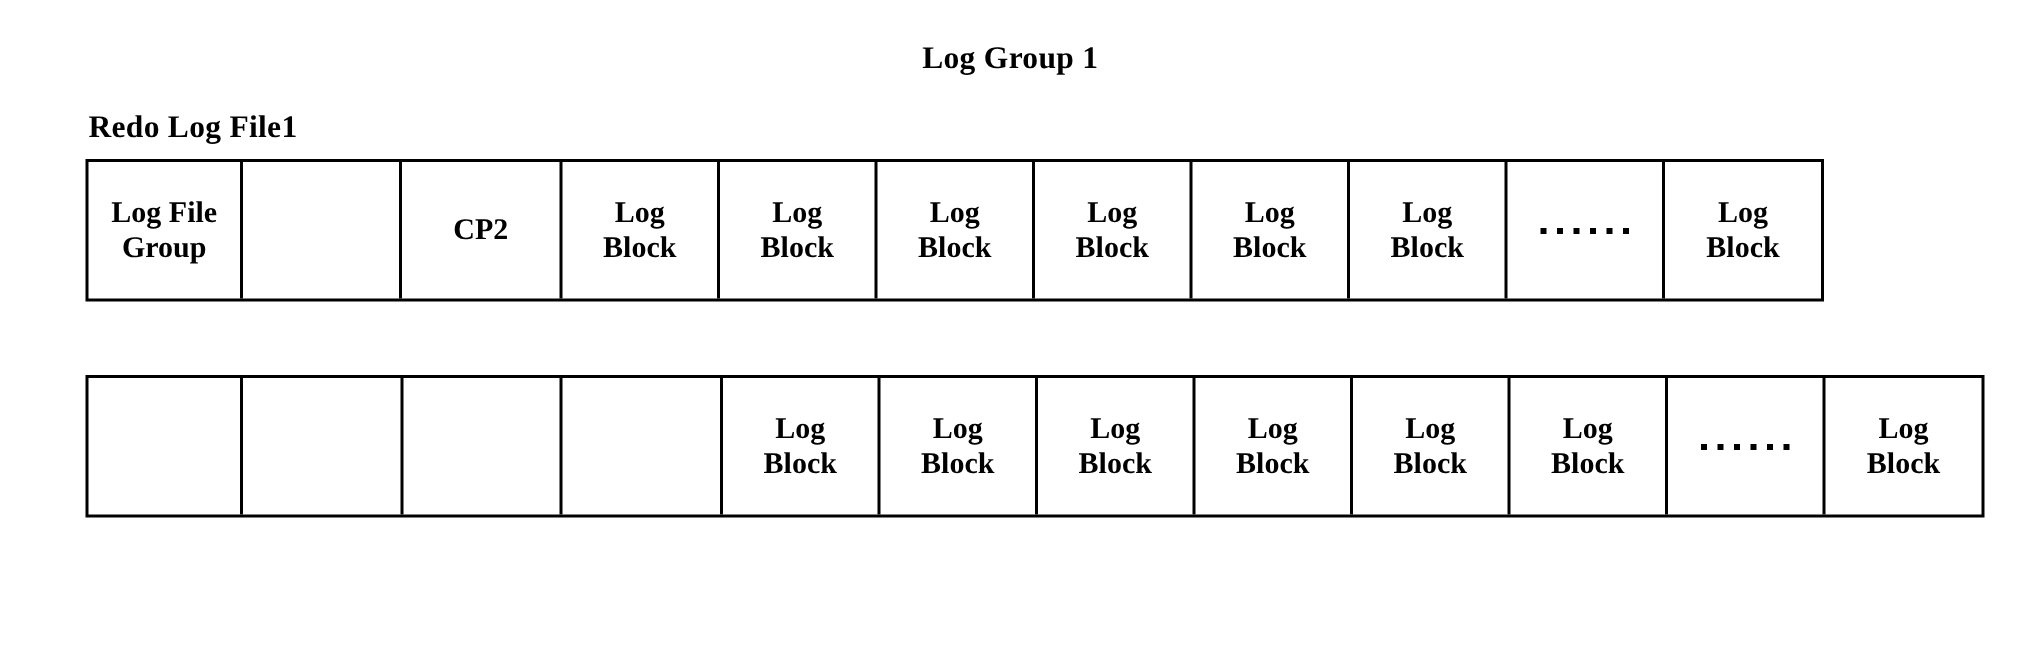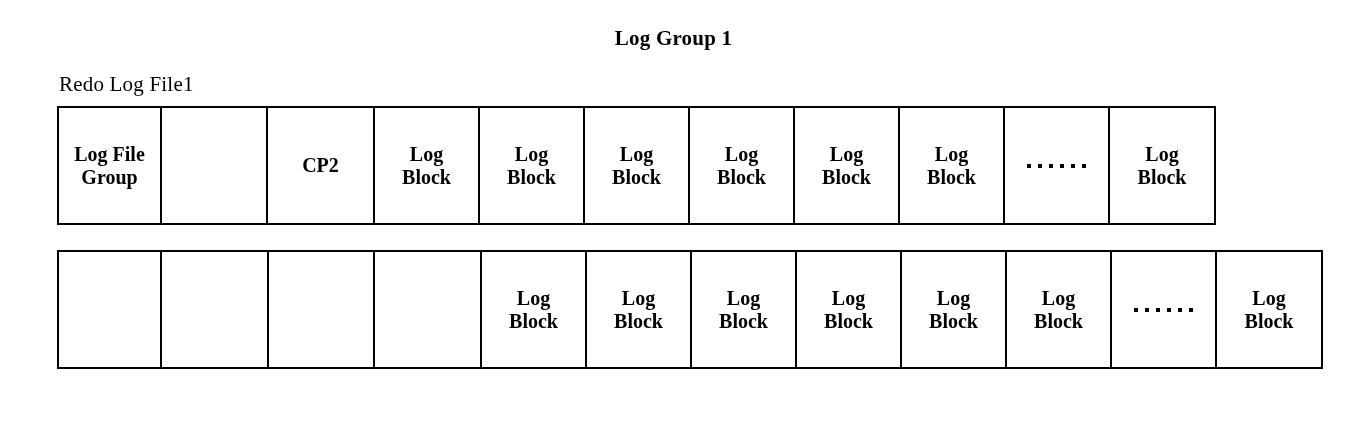--- a/index.html
+++ b/index.html
@@ -31,34 +31,34 @@
   
   .section {
     position: absolute;
     left: 57px;
   }
   .section-1 { top: 72px; }
   .section-2 { top: 250px; }
 
   .row-label {
     font-size: 21px;
-    font-weight: normal;
+    font-weight: bold;
     letter-spacing: 0.2px;
     margin: 0 0 9px 2px;
     white-space: nowrap;
   }
 
   
   .block-row {
     display: flex;
     border: 2.5px solid #000000;
     border-right-width: 2.5px;
     box-sizing: border-box;
     background: #ffffff;
-    height: 119px;
+    height: 95px;
   }
 
   .block-cell {
     box-sizing: border-box;
     border-right: 2.5px solid #000000;
     display: flex;
     align-items: center;
     justify-content: center;
     text-align: center;
     font-size: 20px;

